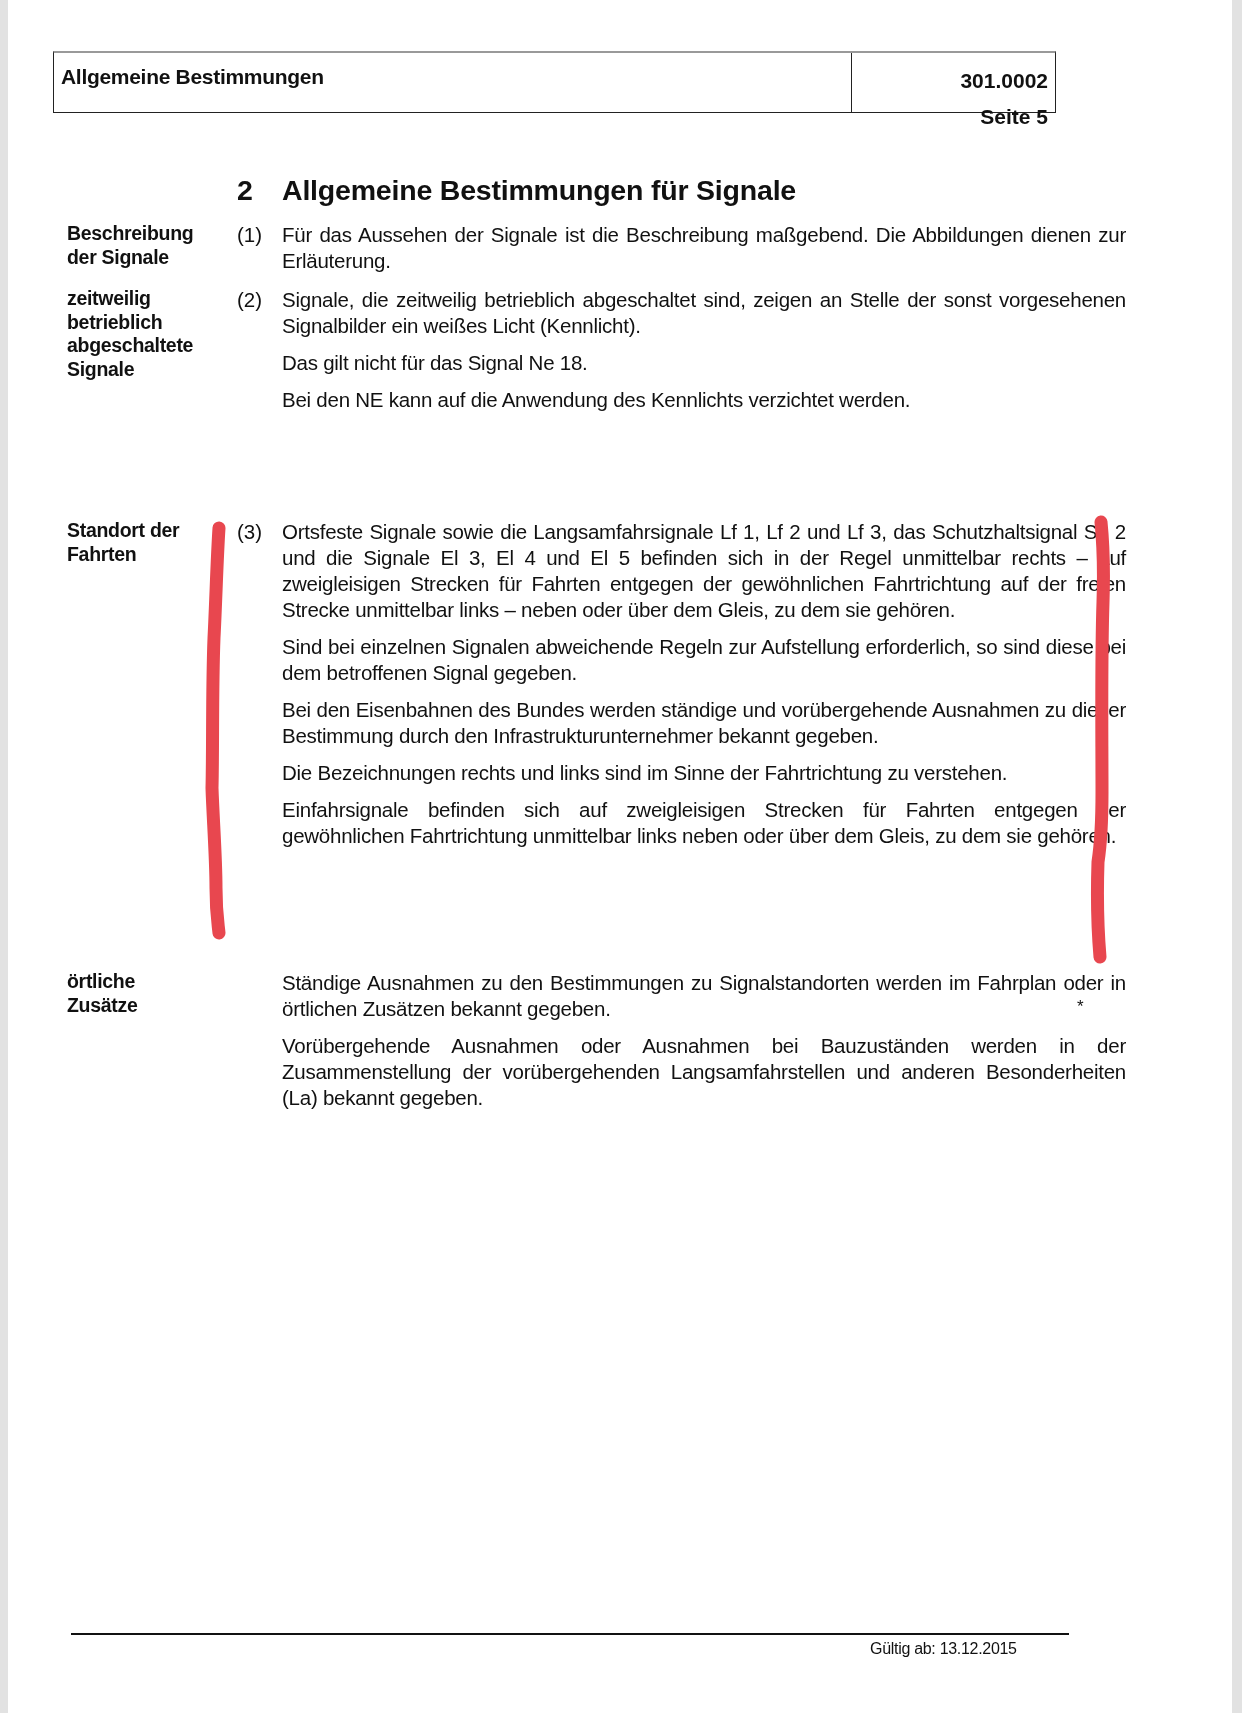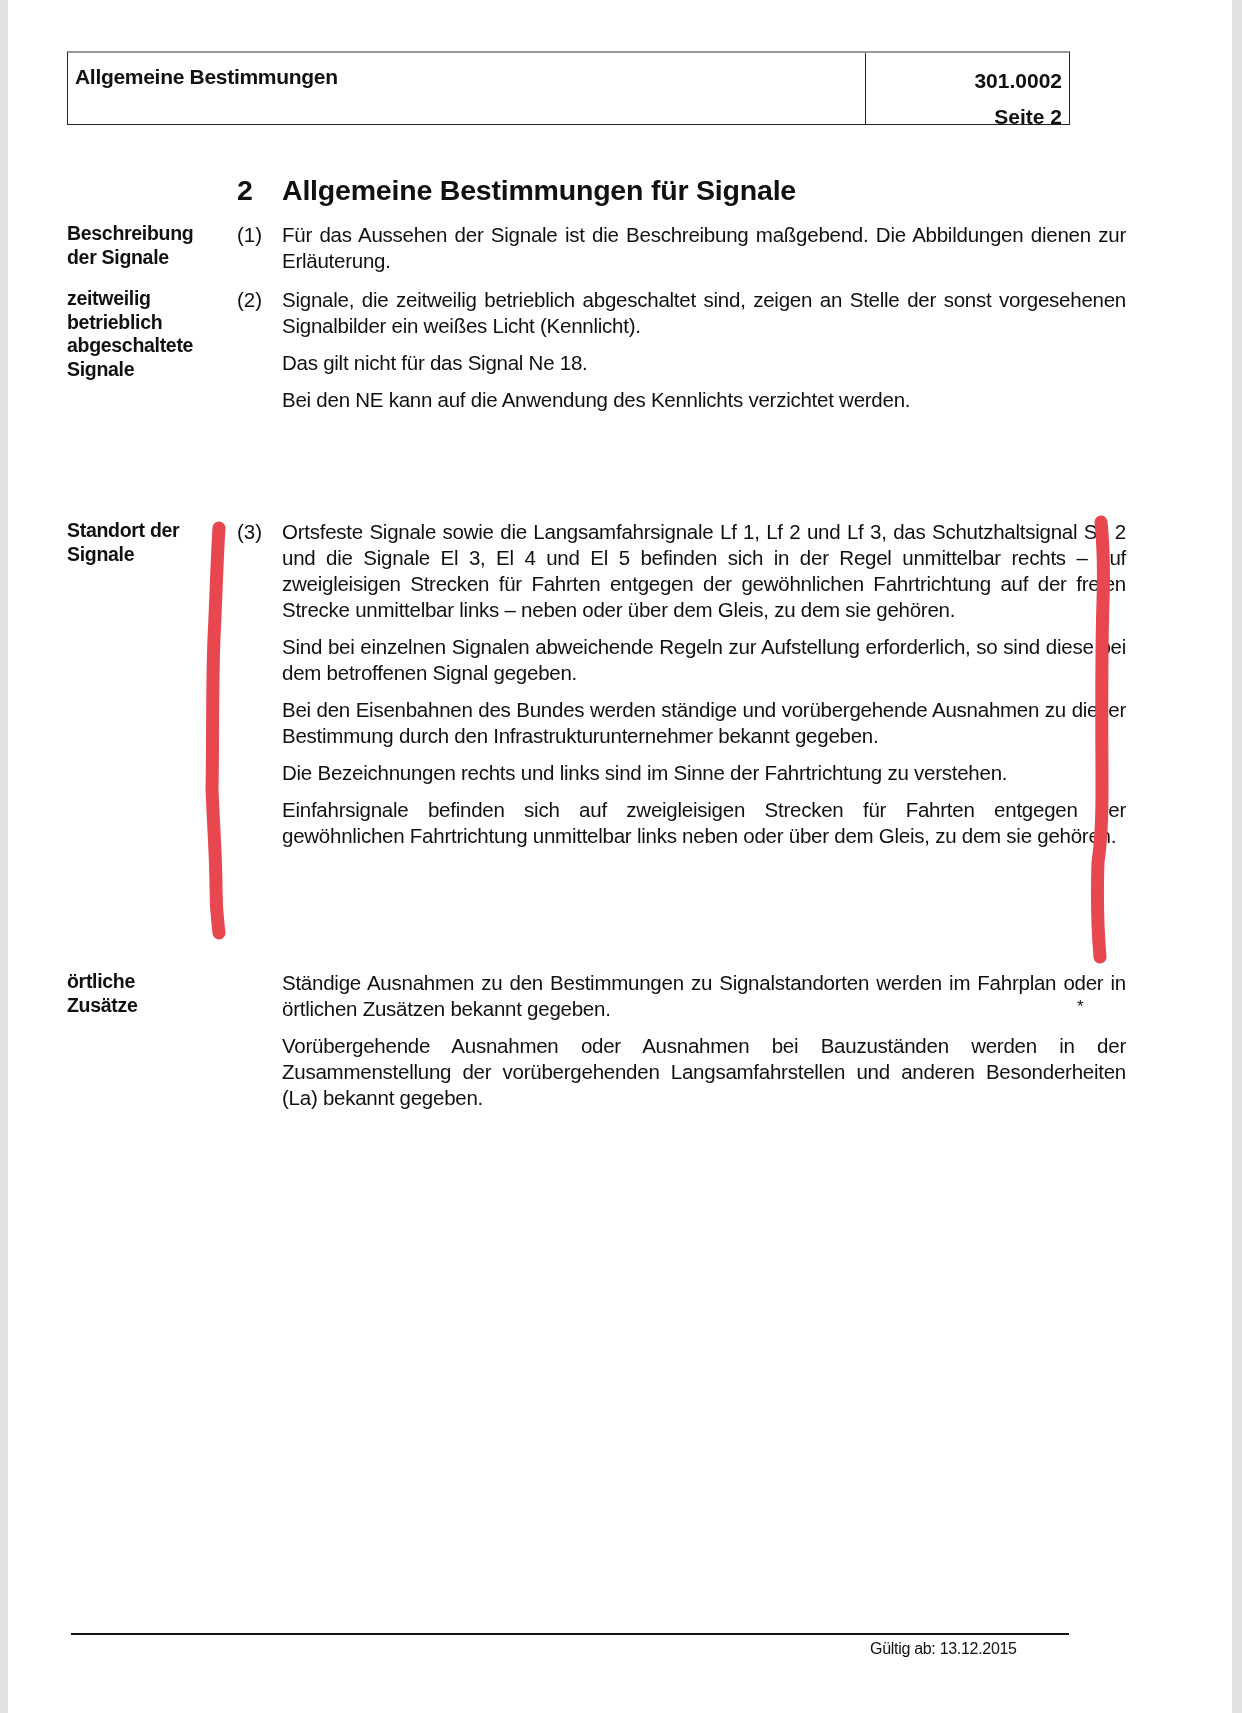--- a/index.html
+++ b/index.html
@@ -7,21 +7,21 @@
     width: 1242px; height: 1713px; position: relative; overflow: hidden;
     background: #e2e2e2;
     font-family: "Liberation Sans", "DejaVu Sans", sans-serif;
     color: #111;
   }
   .page {
     position: absolute; left: 8px; top: 0; width: 1224px; height: 1713px;
     background: #ffffff;
   }
   .header {
-    position: absolute; left: 59px; top: 51px; width: 1003px; height: 74px;
+    position: absolute; left: 45px; top: 51px; width: 1003px; height: 62px;
     border: 1px solid #222; border-top: 2px solid #999; box-sizing: border-box;
     display: flex;
   }
   .header-left {
     flex: 1; border-right: 1px solid #222; padding: 12px 0 0 7px;
     font-weight: bold; font-size: 21px; letter-spacing: -0.3px;
   }
   .header-right {
     width: 203px; text-align: right; padding: 10px 7px 0 0; box-sizing: border-box;
     font-weight: bold; font-size: 21px; line-height: 36px;
@@ -58,21 +58,21 @@
 </style>
 </head>
 <body>
 
 <div class="page">
 
   <div class="header">
     <div class="header-left">Allgemeine Bestimmungen</div>
     <div class="header-right">
       <div>301.0002</div>
-      <div>Seite 2</div>
+      <div>Seite 5</div>
     </div>
   </div>
 
   <div class="section-title">
     <span class="num">2</span><span>Allgemeine Bestimmungen für Signale</span>
   </div>
 
   <div class="block" style="top:222px;">
     <div class="margin-label">Beschreibung der Signale</div>
     <div class="para-num">(1)</div>
@@ -85,21 +85,21 @@
     <div class="margin-label" style="width:112px;">zeitweilig betrieblich abgeschaltete Signale</div>
     <div class="para-num">(2)</div>
     <div class="para-text">
       <p>Signale, die zeitweilig betrieblich abgeschaltet sind, zeigen an Stelle der sonst vorgesehenen Signalbilder ein weißes Licht (Kennlicht).</p>
       <p>Das gilt nicht für das Signal Ne 18.</p>
       <p>Bei den NE kann auf die Anwendung des Kennlichts verzichtet werden.</p>
     </div>
   </div>
 
   <div class="block" style="top:519px;">
-    <div class="margin-label" style="width:130px;">Standort der Signale</div>
+    <div class="margin-label" style="width:130px;">Standort der Fahrten</div>
     <div class="para-num">(3)</div>
     <div class="para-text">
       <p>Ortsfeste Signale sowie die Langsamfahrsignale Lf 1, Lf 2 und Lf 3, das Schutzhaltsignal Sh 2 und die Signale El 3, El 4 und El 5 befinden sich in der Regel unmittelbar rechts – auf zweigleisigen Strecken für Fahrten entgegen der gewöhnlichen Fahrtrichtung auf der freien Strecke unmittelbar links – neben oder über dem Gleis, zu dem sie gehören.</p>
       <p>Sind bei einzelnen Signalen abweichende Regeln zur Aufstellung erforderlich, so sind diese bei dem betroffenen Signal gegeben.</p>
       <p>Bei den Eisenbahnen des Bundes werden ständige und vorübergehende Ausnahmen zu dieser Bestimmung durch den Infrastrukturunternehmer bekannt gegeben.</p>
       <p>Die Bezeichnungen rechts und links sind im Sinne der Fahrtrichtung zu verstehen.</p>
       <p>Einfahrsignale befinden sich auf zweigleisigen Strecken für Fahrten entgegen der gewöhnlichen Fahrtrichtung unmittelbar links neben oder über dem Gleis, zu dem sie gehören.</p>
     </div>
   </div>
 

